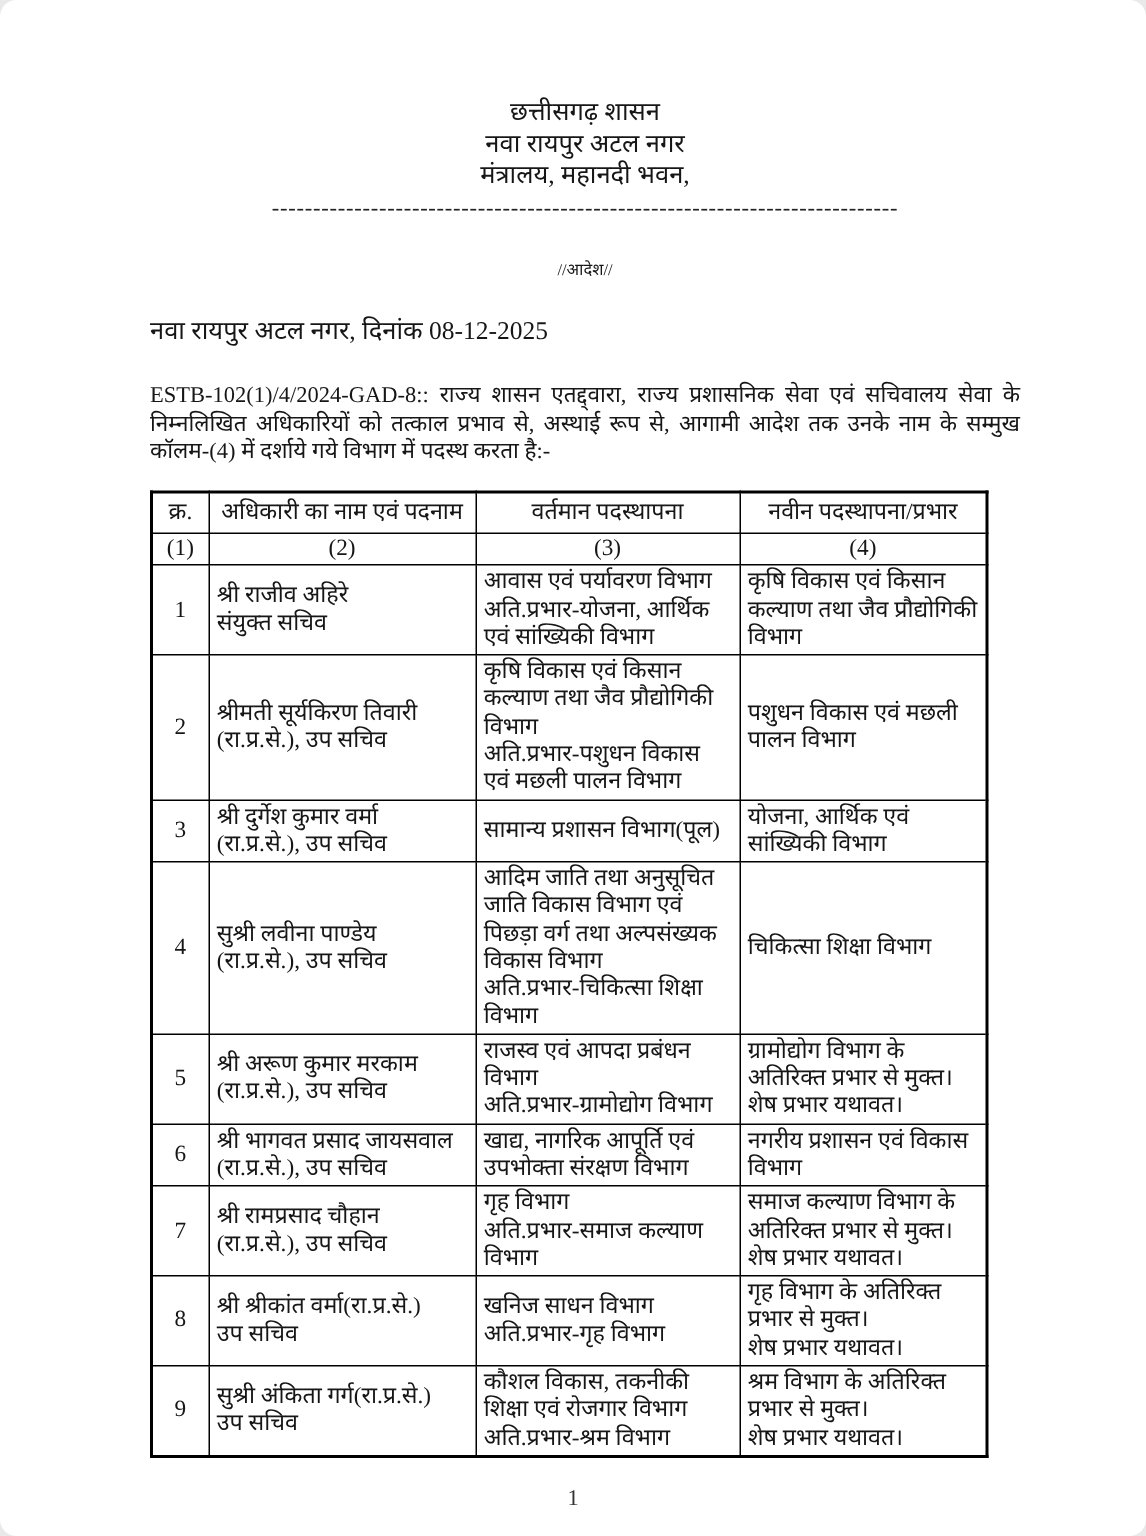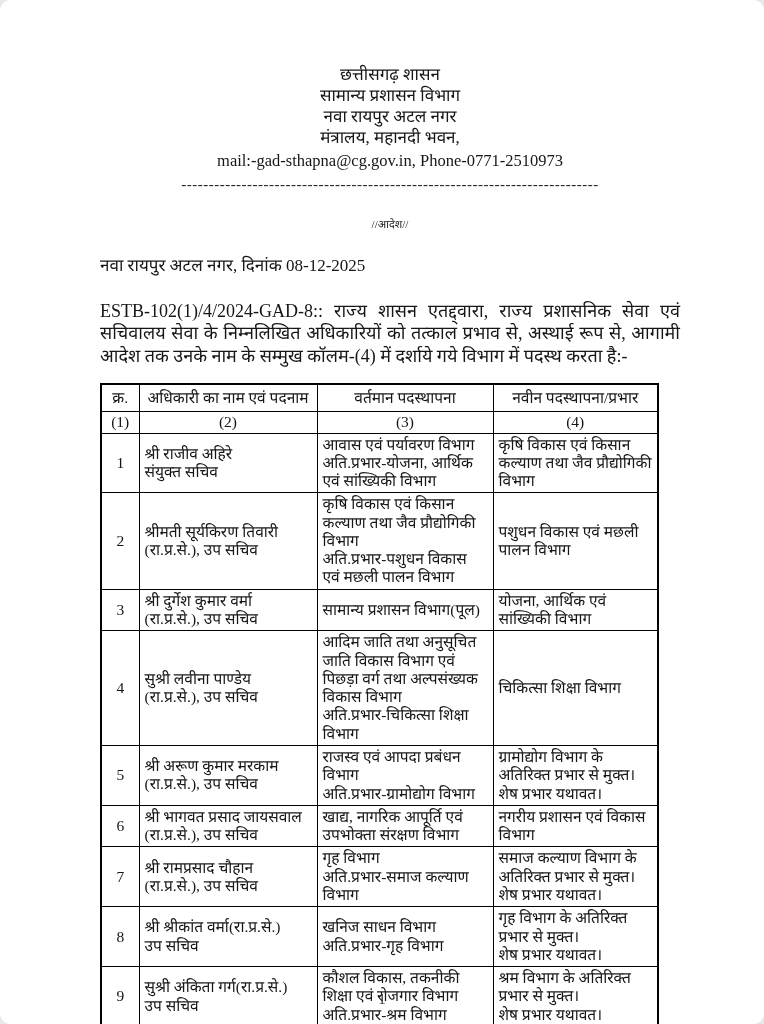--- a/index.html
+++ b/index.html
@@ -9,21 +9,21 @@
     color:#161616;overflow:hidden;box-sizing:border-box;border-radius:11px;
   }
   .inner{padding:64px 84px 0 100px;}
   .center{text-align:center;}
   .hdr-line{font-size:17px;line-height:21px;}
   .contact-line{font-size:16.5px;line-height:22px;margin-top:2px;}
   .sep{font-size:15px;line-height:16px;margin-top:4px;letter-spacing:.5px;
        white-space:nowrap;overflow:hidden;color:#222;}
   .order-title{font-size:11px;margin-top:24px;}
   .date-line{font-size:17px;text-align:left;margin-top:22px;}
-  .body-par{font-size:18px;line-height:1.24;text-align:justify;margin-top:24px;}
+  .body-par{font-size:15px;line-height:1.24;text-align:justify;margin-top:24px;}
   table.officers{
     border-collapse:collapse;margin-top:16px;width:557px;
     font-size:15.5px;line-height:1.18;table-layout:fixed;
   }
   table.officers th,table.officers td{
     border:1.5px solid #000;padding:2px 5px;vertical-align:middle;
     word-wrap:break-word;
   }
   table.officers{border:2px solid #000;}
   table.officers th{font-weight:normal;text-align:center;padding:4px 3px;}
@@ -36,24 +36,22 @@
   }
 </style>
 </head>
 <body>
 
 <div class="doc">
   <div class="inner">
 
     <div class="center">
       <div class="hdr-line">छत्तीसगढ़ शासन</div>
-      <div class="hdr-line">सामान्य प्रशासन विभाग</div>
       <div class="hdr-line">नवा रायपुर अटल नगर</div>
       <div class="hdr-line">मंत्रालय, महानदी भवन,</div>
-      <div class="contact-line">mail:-gad-sthapna@cg.gov.in, Phone-0771-2510973</div>
       <div class="sep">----------------------------------------------------------------------------</div>
     </div>
 
     <div class="order-title center">//आदेश//</div>
 
     <div class="date-line">नवा रायपुर अटल नगर, दिनांक 08-12-2025</div>
 
     <div class="body-par">ESTB-102(1)/4/2024-GAD-8:: राज्य शासन एतद्द्वारा, राज्य प्रशासनिक सेवा एवं सचिवालय सेवा के निम्नलिखित अधिकारियों को तत्काल प्रभाव से, अस्थाई रूप से, आगामी आदेश तक उनके नाम के सम्मुख कॉलम-(4) में दर्शाये गये विभाग में पदस्थ करता है:-</div>
 
     <table class="officers">

